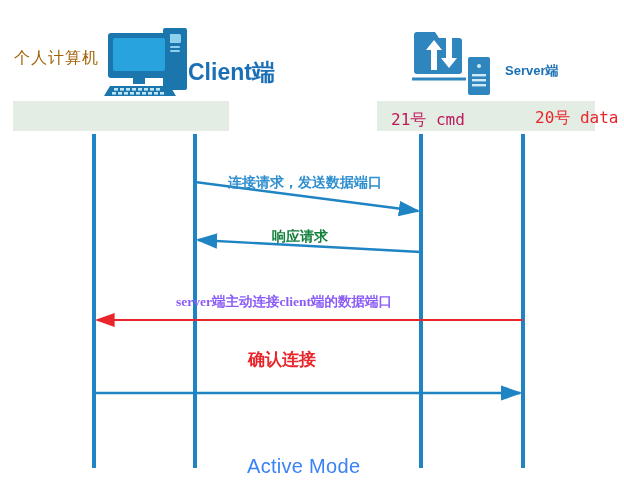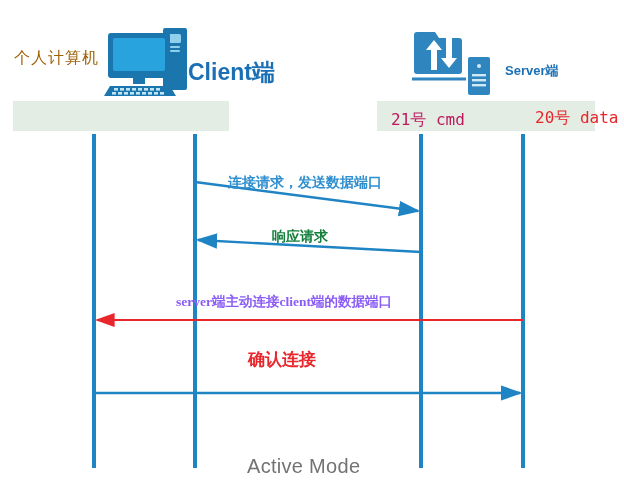--- a/index.html
+++ b/index.html
@@ -28,21 +28,21 @@
   #port-s-data{left:535px;top:108px;color:#e8262b;font-weight:normal;font-size:16px;}
 
   
   .msg{position:absolute;white-space:nowrap;font-weight:bold;}
   #msg1{left:228px;top:162px;font-size:14px;color:#2f8fcf;margin-top:12px;}
   #msg2{left:272px;top:228px;font-size:14px;color:#15803d;}
   #msg3{left:176px;top:293px;font-size:13.5px;color:#8b5cf6;
         font-family:Liberation Serif, serif;}
   #msg4{left:248px;top:348px;font-size:17px;color:#e8262b;}
 
-  #title-active{left:247px;top:455px;font-size:20px;color:#737373;letter-spacing:.3px;}
+  #title-active{left:247px;top:455px;font-size:20px;color:#3b82f6;letter-spacing:.3px;}
 </style>
 </head>
 <body>
 
 <div class="stage">
 
   <svg class="diagram" viewBox="0 0 624 500">
     <defs>
       <marker id="arrowBlue" markerWidth="9" markerHeight="9" refX="8" refY="3.2" orient="auto">
         <path d="M0,0 L9,3.2 L0,6.4 Z" fill="#1f84c4"></path>

